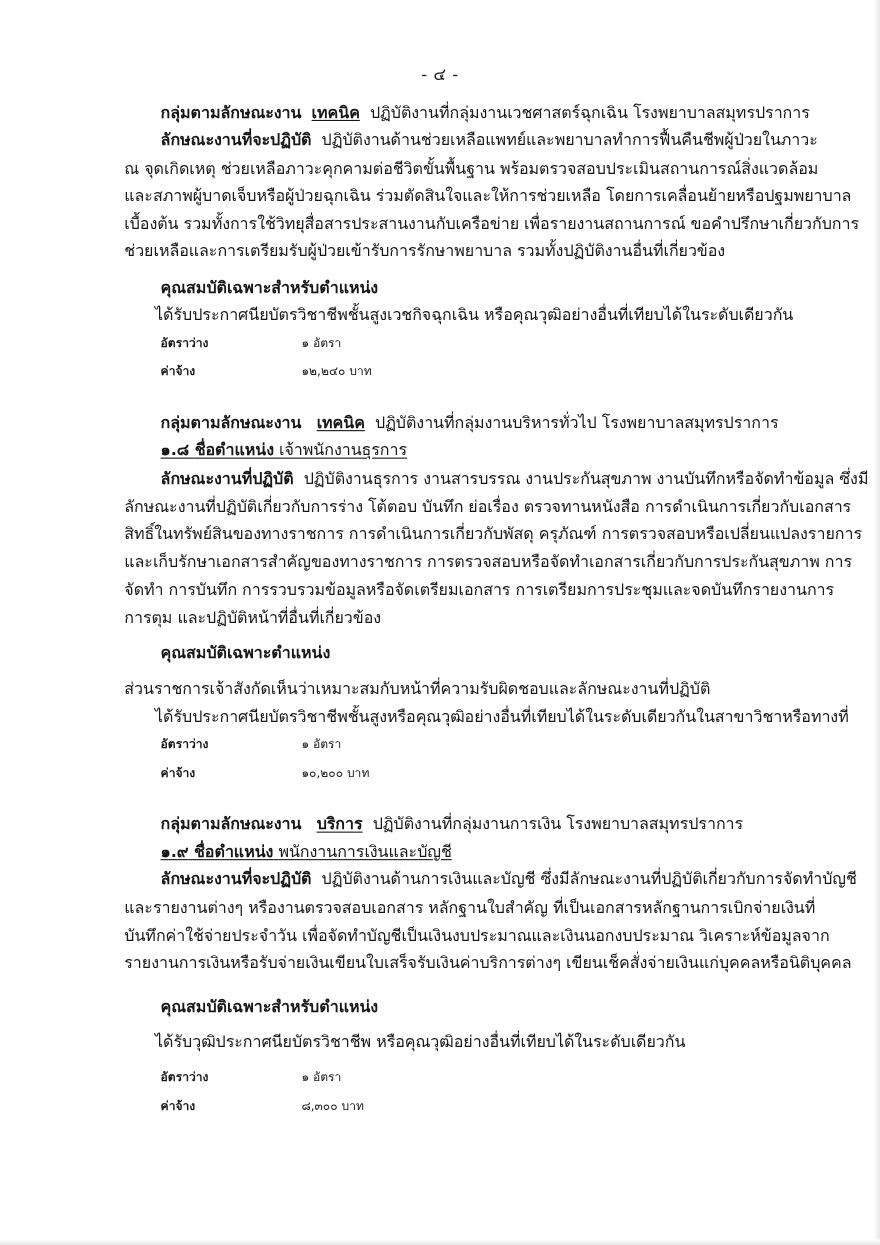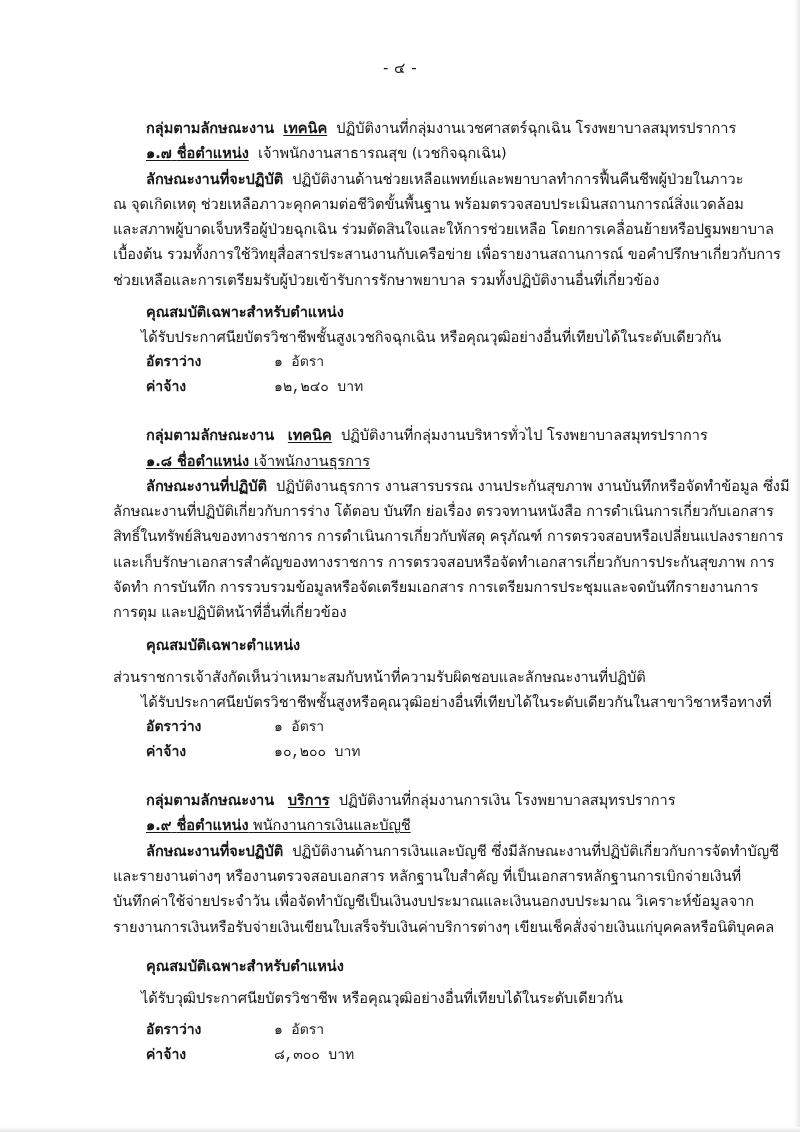--- a/index.html
+++ b/index.html
@@ -38,21 +38,21 @@
     left: 0;
     width: 800px;
     text-align: center;
     font-size: 15px;
     letter-spacing: 0.5px;
   }
 
   .body-col {
     position: absolute;
     left: 113px;
-    top: 115px;
+    top: 90px;
     width: 576px;
   }
 
   .line {
     font-size: 14.6px;
     line-height: 25.3px;
     white-space: nowrap;
     letter-spacing: -0.05px;
   }
   .indent {
@@ -68,23 +68,22 @@
     text-decoration: underline;
     text-underline-offset: 1.5px;
   }
   .spacer-sm { height: 7px; }
   .spacer-md { height: 14px; }
   .spacer-lg { height: 22px; }
 
   .kv {
     display: flex;
     padding-left: 33px;
-    font-size: 14px;
+    font-size: 11px;
     line-height: 25.3px;
-    font-family: Liberation Mono, monospace;
   }
   .kv-label {
     width: 112px;
     font-weight: bold;
     flex: 0 0 112px;
   }
   .kv-value {
     flex: 1 1 auto;
     margin-left: 16px;
   }
@@ -101,24 +100,20 @@
   <div class="folio">- ๔ -</div>
 
   <div class="body-col">
 
     <div>
       <div class="line indent group-line">
         <span class="glabel">กลุ่มตามลักษณะงาน</span>
         <span>&nbsp;</span><span class="u glabel">เทคนิค</span>
         <span>&nbsp;</span><span>ปฏิบัติงานที่กลุ่มงานเวชศาสตร์ฉุกเฉิน โรงพยาบาลสมุทรปราการ</span>
       </div>
-      <div class="line indent sec-head">
-        <span class="u b">๑.๗</span><span class="u b">&nbsp;</span><span class="u b">ชื่อตำแหน่ง</span>
-        <span>&nbsp;</span><span>เจ้าพนักงานสาธารณสุข (เวชกิจฉุกเฉิน)</span>
-      </div>
       <div class="line indent">
         <span class="b">ลักษณะงานที่จะปฏิบัติ</span>
         <span>&nbsp;</span><span>ปฏิบัติงานด้านช่วยเหลือแพทย์และพยาบาลทำการฟื้นคืนชีพผู้ป่วยในภาวะ</span>
       </div>
       <div class="line">ณ จุดเกิดเหตุ ช่วยเหลือภาวะคุกคามต่อชีวิตขั้นพื้นฐาน พร้อมตรวจสอบประเมินสถานการณ์สิ่งแวดล้อม</div>
       <div class="line">และสภาพผู้บาดเจ็บหรือผู้ป่วยฉุกเฉิน ร่วมตัดสินใจและให้การช่วยเหลือ โดยการเคลื่อนย้ายหรือปฐมพยาบาล</div>
       <div class="line">เบื้องต้น รวมทั้งการใช้วิทยุสื่อสารประสานงานกับเครือข่าย เพื่อรายงานสถานการณ์ ขอคำปรึกษาเกี่ยวกับการ</div>
       <div class="line">ช่วยเหลือและการเตรียมรับผู้ป่วยเข้ารับการรักษาพยาบาล รวมทั้งปฏิบัติงานอื่นที่เกี่ยวข้อง</div>
 
       <div class="spacer-sm"></div>

